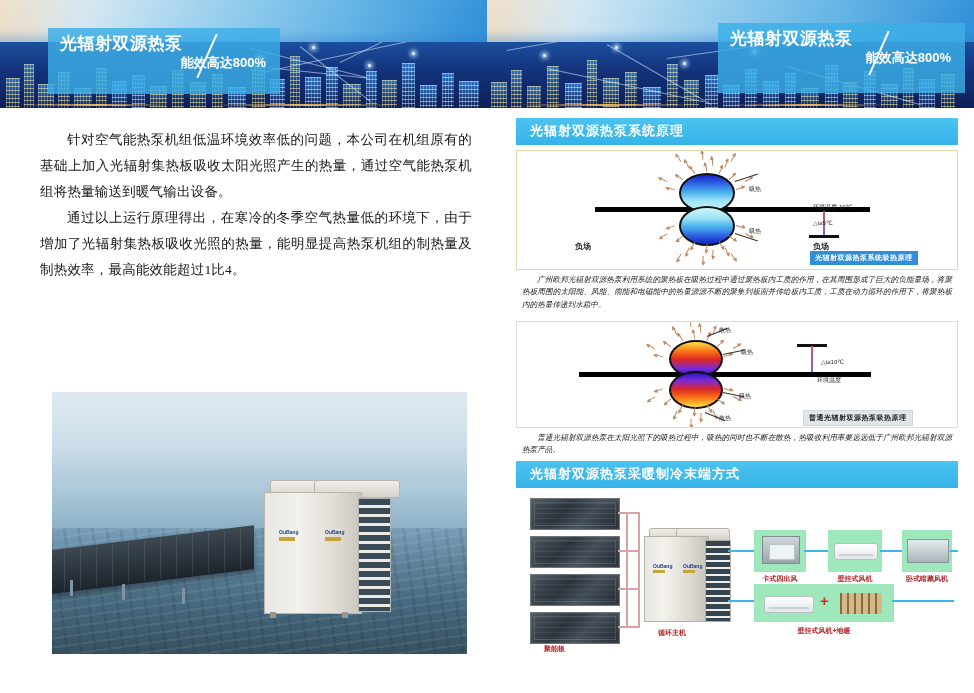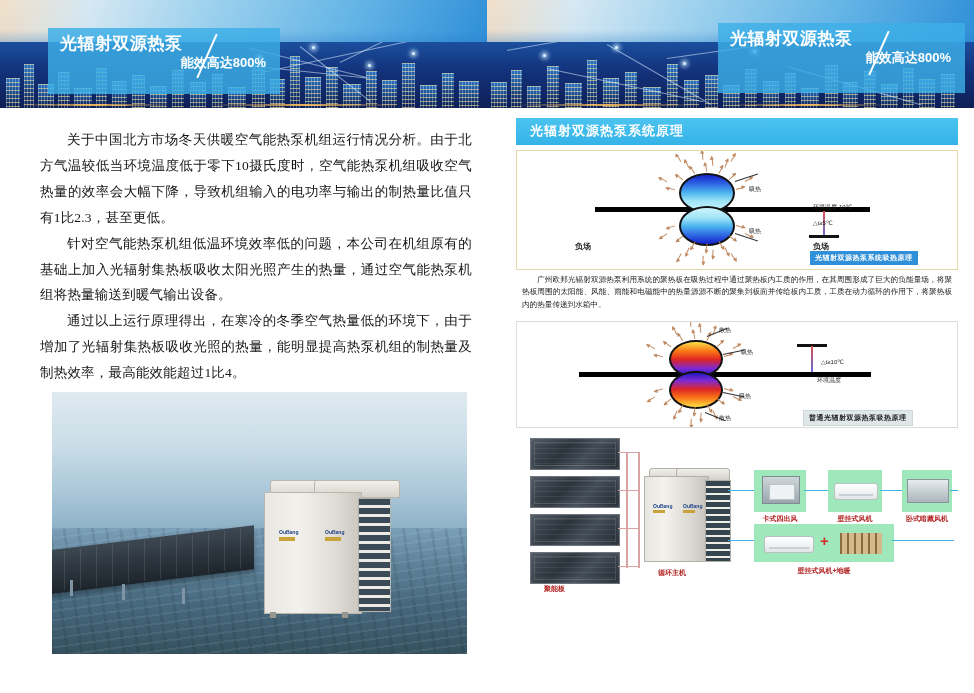--- a/index.html
+++ b/index.html
@@ -107,21 +107,21 @@
   .dlabel{position:absolute;font-family:"Liberation Sans","DejaVu Sans",sans-serif;font-size:6px;color:#222;white-space:nowrap;}
   .dlabel.big{font-size:8px;font-weight:bold;}
   .leader{position:absolute;height:1px;background:#333;transform-origin:left center;}
   .tbar{position:absolute;height:3px;background:#111;}
   .tstem{position:absolute;width:1.5px;background:linear-gradient(to bottom,#e05050,#6a6ad8);}
   .cap-badge{position:absolute;font-family:"Liberation Sans","DejaVu Sans",sans-serif;font-size:7px;
     font-weight:bold;color:#fff;background:#2f8fd8;padding:2px 5px;white-space:nowrap;letter-spacing:.5px;}
   .cap-badge.grey{background:#dfe7e8;color:#222;border:1px solid #cfd8d9;}
   .dgm-note{font-size:7.6px;line-height:1.62;color:#1a1a1a;padding:4px 6px 5px 6px;text-align:justify;}
   .dgm-note p{margin:0;}
-  .dgm-note p.ind{text-indent:2em;}
+  .dgm-note p.ind{text-indent:2em;font-style:italic;}
 
   
   .sys{position:relative;width:100%;height:168px;background:#fff;margin-top:4px;overflow:hidden;}
   .collector{position:absolute;width:88px;height:30px;border:1px solid #6d747c;
     background:linear-gradient(135deg,#4a545e 0%,#2b333b 38%,#434d57 62%,#222931 100%);
     box-shadow:inset 0 0 5px rgba(255,255,255,.16);}
   .collector::after{content:"";position:absolute;inset:3px;border:1px solid rgba(255,255,255,.12);
     background-image:repeating-linear-gradient(to bottom,rgba(255,255,255,.07) 0 1px,transparent 1px 5px);}
   .pipe{position:absolute;background:#d9a3a3;}
   .bluepipe{position:absolute;height:1.5px;background:#3fb6e8;}
@@ -242,21 +242,20 @@
       <div class="banner-title">
         <span class="bt-l1">光辐射双源热泵</span>
         <span class="bt-l2">能效高达800%</span>
         <div class="slash"></div>
       </div>
     </div>
   </div>
 
   <div class="left-col">
     <div class="body-text">
-      <p>关于中国北方市场冬天供暖空气能热泵机组运行情况分析。由于北方气温较低当环境温度低于零下10摄氏度时，空气能热泵机组吸收空气热量的效率会大幅下降，导致机组输入的电功率与输出的制热量比值只有1比2.3，甚至更低。</p>
       <p>针对空气能热泵机组低温环境效率低的问题，本公司在机组原有的基础上加入光辐射集热板吸收太阳光照产生的热量，通过空气能热泵机组将热量输送到暖气输出设备。</p>
       <p>通过以上运行原理得出，在寒冷的冬季空气热量低的环境下，由于增加了光辐射集热板吸收光照的热量，能明显提高热泵机组的制热量及制热效率，最高能效能超过1比4。</p>
     </div>
   </div>
 
   <div class="photo">
     <div class="ph-sky"></div>
     <div class="ph-roof"></div>
     <div class="panel-big"></div>
     <div class="panel-leg" style="left:18px;top:188px;"></div>
@@ -387,21 +386,25 @@
 
         <div class="tbar" style="left:280px;top:22px;width:30px;"></div>
         <div class="tstem" style="left:294px;top:24px;height:26px;"></div>
         <div class="dlabel" style="left:304px;top:36px;">△t≥10℃</div>
         <div class="dlabel" style="left:300px;top:54px;">环境温度</div>
 
         <div class="cap-badge grey" style="left:286px;top:88px;">普通光辐射双源热泵吸热原理</div>
       </div>
     </div>
 
-
+    <div class="dgm-note">
+      <p class="ind">普通光辐射双源热泵在太阳光照下的吸热过程中，吸热的同时也不断在散热，热吸收利用率要远远低于广州欧邦光辐射双源热泵产品。</p>
+    </div>
+
+    <div class="sec-head">光辐射双源热泵采暖制冷末端方式</div>
 
     <div class="sys">
       <div class="collector" style="left:14px;top:6px;"></div>
       <div class="collector" style="left:14px;top:44px;"></div>
       <div class="collector" style="left:14px;top:82px;"></div>
       <div class="collector" style="left:14px;top:120px;"></div>
       <div class="slabel" style="left:28px;top:152px;">聚能板</div>
 
       <div class="pipe" style="left:102px;top:20px;width:22px;height:1.5px;"></div>
       <div class="pipe" style="left:102px;top:58px;width:22px;height:1.5px;"></div>

